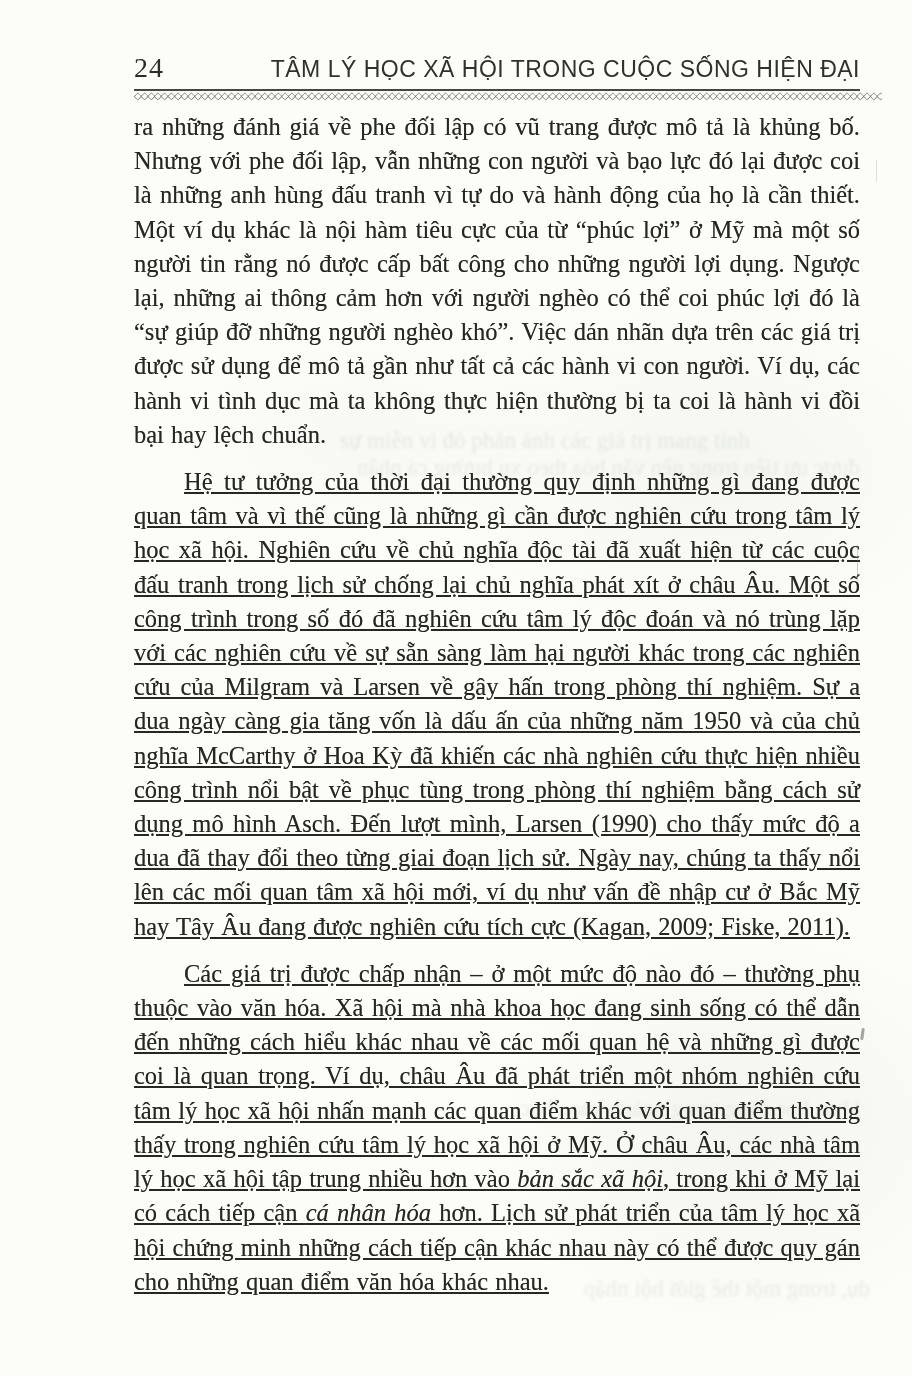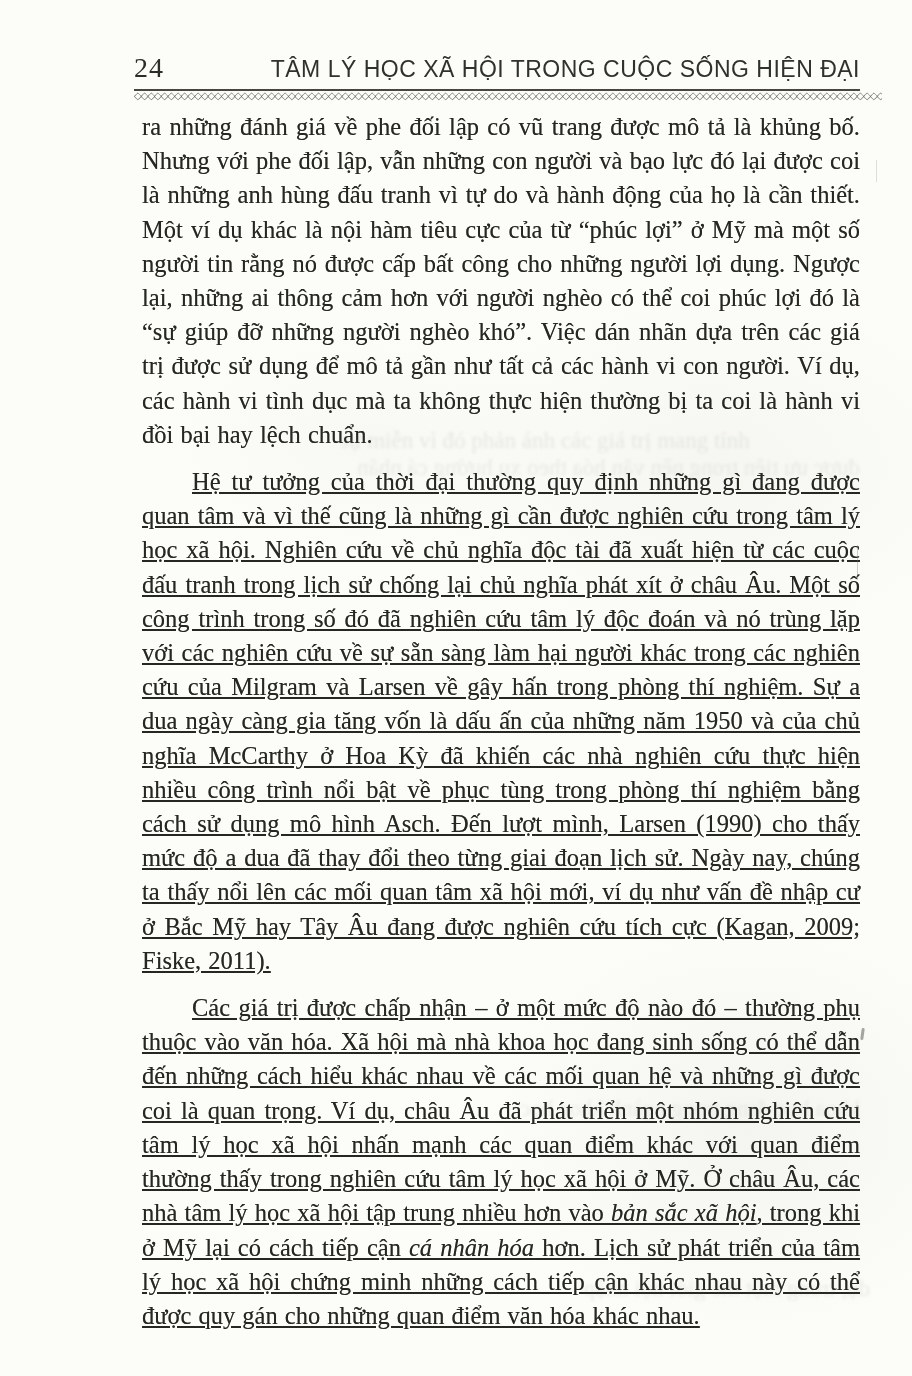--- a/index.html
+++ b/index.html
@@ -73,21 +73,21 @@
     top: 110px;
     width: 726px;
     text-align: justify;
     font-size: 24.5px;
     line-height: 34.2px;
     color: #262622;
     word-spacing: 1px;
     text-shadow: 0 0 0.6px rgba(45,45,40,0.55);
   }
   .body-text p.para {
-    margin: 0 0 13px 8px;
+    margin: 0 0 13px 0;
   }
   .body-text p.para.indent {
     text-indent: 50px;
     text-decoration: underline;
   }
   .body-text span.italic {
     font-style: italic;
   }
   .body-text span.normal {
     font-style: normal;

